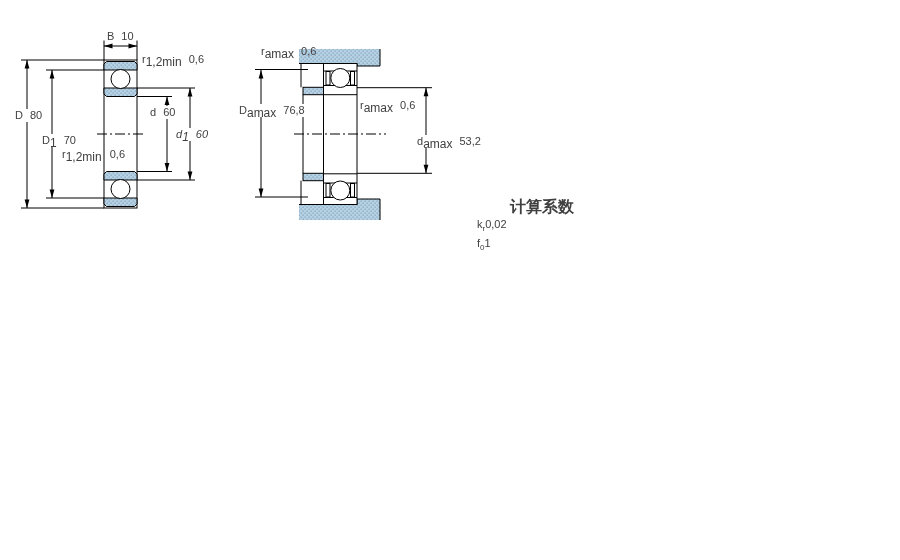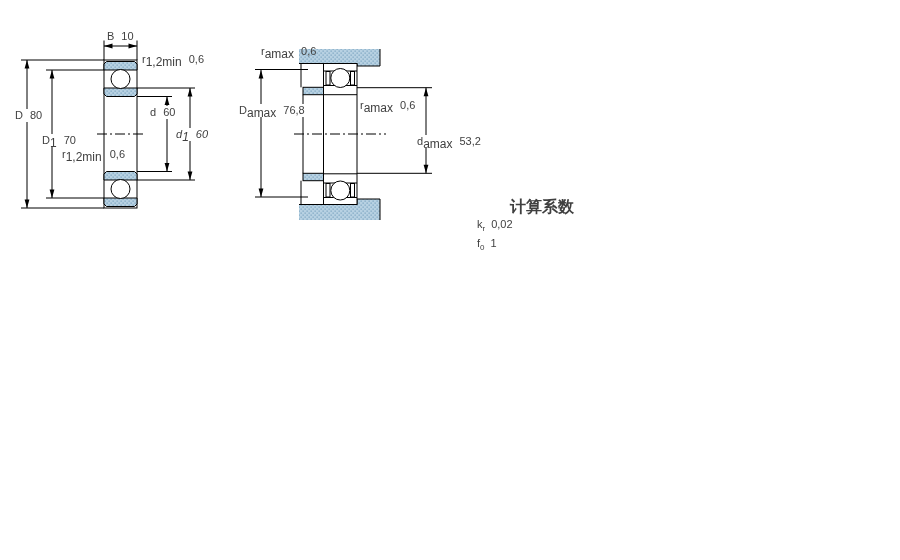--- a/index.html
+++ b/index.html
@@ -7,21 +7,21 @@
          font-family:"Liberation Sans",sans-serif;color:#404040;}
   #linework{position:absolute;left:0;top:0;}
   .lbl{position:absolute;font-size:11px;line-height:13px;white-space:nowrap;}
   .lbl sub{font-size:12px;line-height:8px;vertical-align:-3px;letter-spacing:0;}
   .lbl .val{margin-left:7px;}
   .wbg{background:#ffffff;padding:0 1px;}
   .heading{position:absolute;font-size:16px;font-weight:bold;
            font-family:"DejaVu Sans","Liberation Sans",sans-serif;margin-left:33px;}
   .factor{position:absolute;font-size:11px;white-space:nowrap;}
   .factor sub{font-size:8px;vertical-align:-3px;}
-  .factor .val{margin-left:6px;}
+  .factor .val{}
 </style>
 </head>
 <body>
 
 <div id="stage">
 
 <svg id="linework" width="900" height="560" viewBox="0 0 900 560">
   <defs>
     <pattern id="hatch" width="4" height="4" patternUnits="userSpaceOnUse">
       <rect width="4" height="4" fill="#b7d1e2"></rect>

